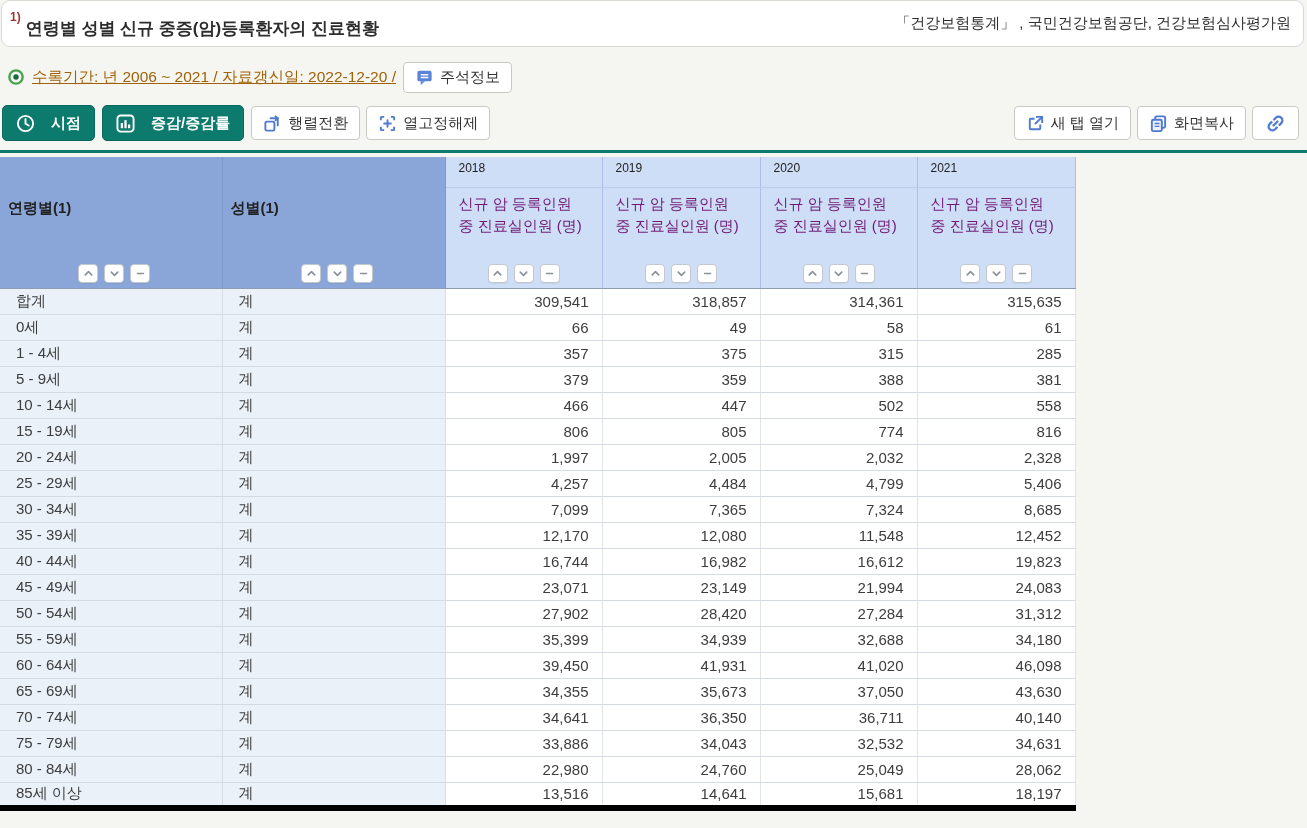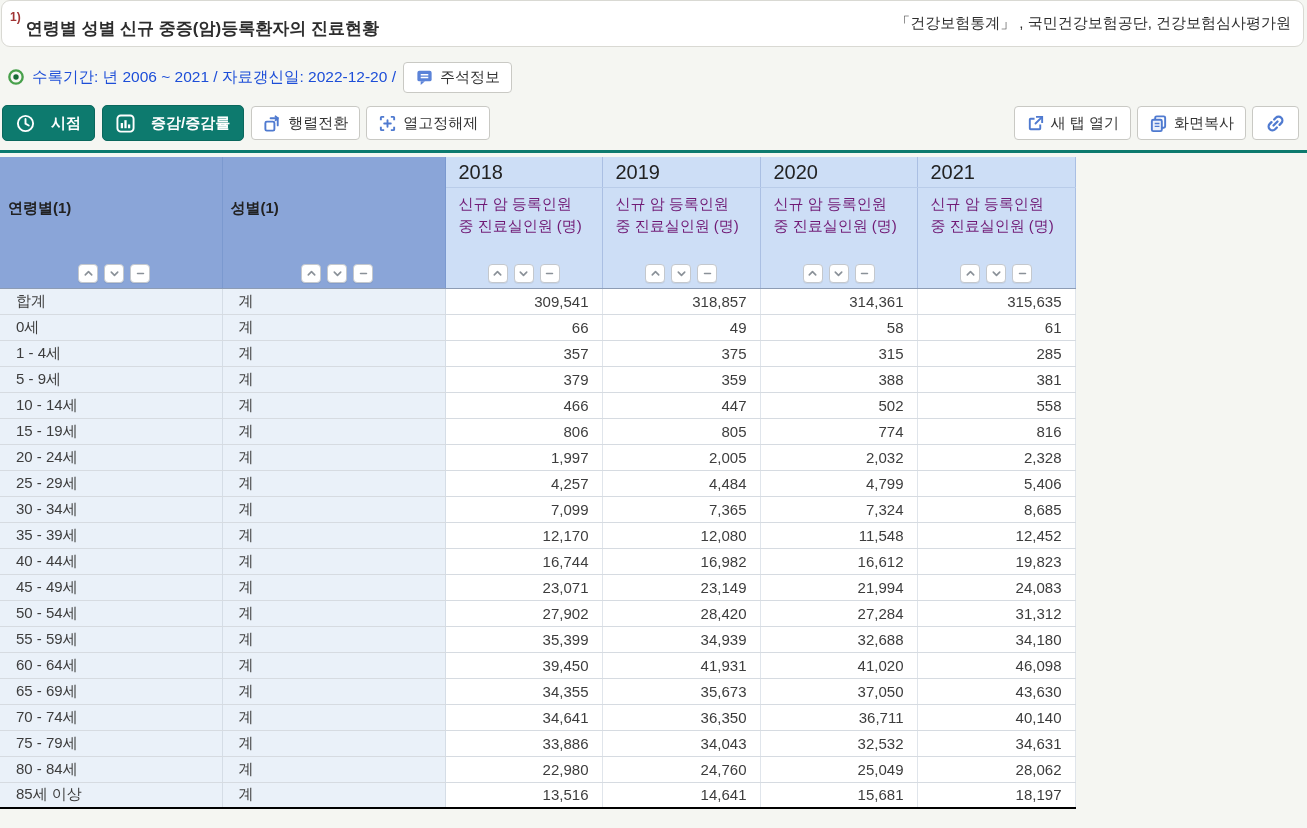--- a/index.html
+++ b/index.html
@@ -10,21 +10,21 @@
   .titlebar{position:absolute;left:1px;top:0;width:1303px;height:47px;background:#fff;
     border:1px solid #d9d9d3;border-radius:9px;box-sizing:border-box;
     display:flex;align-items:center;justify-content:space-between;padding:0 12px 0 8px;}
   .title-left{display:flex;align-items:flex-start;}
   .fnote{color:#a13434;font-size:12px;font-weight:bold;margin-top:3px;}
   .title{font-size:17px;font-weight:bold;color:#2d2d2d;margin-left:5px;margin-top:10px;}
   .source{font-size:15px;color:#2d2d2d;padding-left:14px;border-left:1px solid #ececе7;}
 
   
   .info-row{position:absolute;left:7px;top:59px;height:36px;display:flex;align-items:center;gap:7px;}
-  .info-text{font-size:15.5px;color:#1d4ed8;}
+  .info-text{font-size:15.5px;color:#a16207;text-decoration:underline;}
   .btn-white{height:34px;background:#fff;border:1px solid #c9c9c4;border-radius:4px;color:#333;
     font-size:15px;font-family:inherit;display:inline-flex;align-items:center;gap:6px;padding:0 11px;cursor:pointer;}
   .btn-annot{height:31px;}
 
   
   .toolbar{position:absolute;left:2px;top:103px;width:1303px;height:40px;display:flex;align-items:center;}
   .btn-teal{height:36px;background:#0d7a6e;border:1px solid #0a675d;border-radius:5px;color:#fff;
     font-weight:bold;font-size:15px;font-family:inherit;display:inline-flex;align-items:center;gap:16px;
     padding:0 13px;margin-right:7px;cursor:pointer;}
   .toolbar .btn-white{margin-right:6px;}
@@ -34,33 +34,33 @@
 
   
   .divider{position:absolute;left:0;top:150px;width:1307px;height:3px;background:#0d7a6e;}
 
   
   .grid{position:absolute;left:0;top:157px;width:1075px;border-collapse:collapse;table-layout:fixed;font-size:15px;}
   .grid th,.grid td{box-sizing:border-box;}
   th.dk{background:#8aa5d8;font-weight:bold;color:#222;text-align:left;padding-left:8px;font-size:15px;
     border-right:1px solid #7b99cf;vertical-align:middle;}
   th.yr{background:#cddef6;font-weight:normal;color:#222;text-align:left;padding:4px 0 0 13px;
-    vertical-align:top;font-size:20px;height:30px;border-right:1px solid #aabfe3;border-bottom:1px solid #b9cce9;}
+    vertical-align:top;font-size:12px;height:30px;border-right:1px solid #aabfe3;border-bottom:1px solid #b9cce9;}
   th.ms{background:#cddef6;font-weight:normal;color:#701a75;text-align:left;padding:5px 16px 0 13px;
     vertical-align:top;line-height:1.5;height:72px;border-right:1px solid #aabfe3;}
   .h-sort th{height:29px;border-bottom:1px solid #8d9cb4;}
   .h-sort th.dk{border-right:1px solid #7b99cf;}
   .h-sort th.lt{background:#cddef6;border-right:1px solid #aabfe3;}
   .sort{display:flex;justify-content:center;align-items:center;gap:6px;}
   .sbtn{width:20px;height:19px;background:#fff;border:1px solid #c4c8cd;border-radius:4px;padding:0;
     display:inline-flex;align-items:center;justify-content:center;cursor:pointer;box-shadow:0 1px 0 rgba(0,0,0,0.05);}
   .grid td{height:26px;border-bottom:1px solid #d6dbe1;color:#3d3d3d;}
   td.lab{background:#eaf1f9;padding-left:16px;border-right:1px solid #d5dde6;}
   td.num{background:#fff;text-align:right;padding-right:13px;border-right:1px solid #e0e5eb;}
-  .grid tbody tr:last-child td{border-bottom:2px solid #000000;}
+  .grid tbody tr:last-child td{border-bottom:6px solid #000000;}
 </style>
 </head>
 <body>
 
 <div class="page">
 
   <header class="titlebar">
     <div class="title-left">
       <span class="fnote">1)</span>
       <span class="title">연령별 성별 신규 중증(암)등록환자의 진료현황</span>

